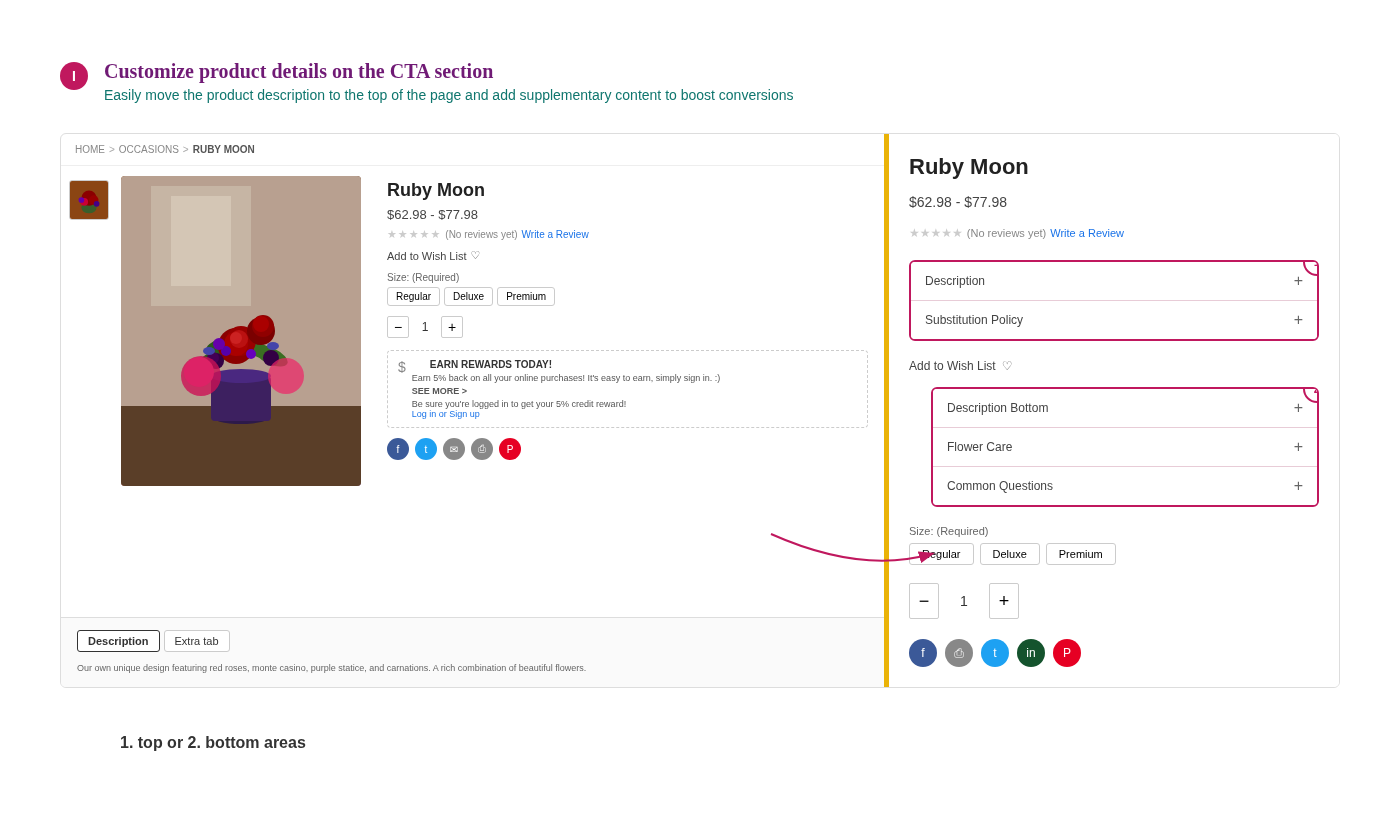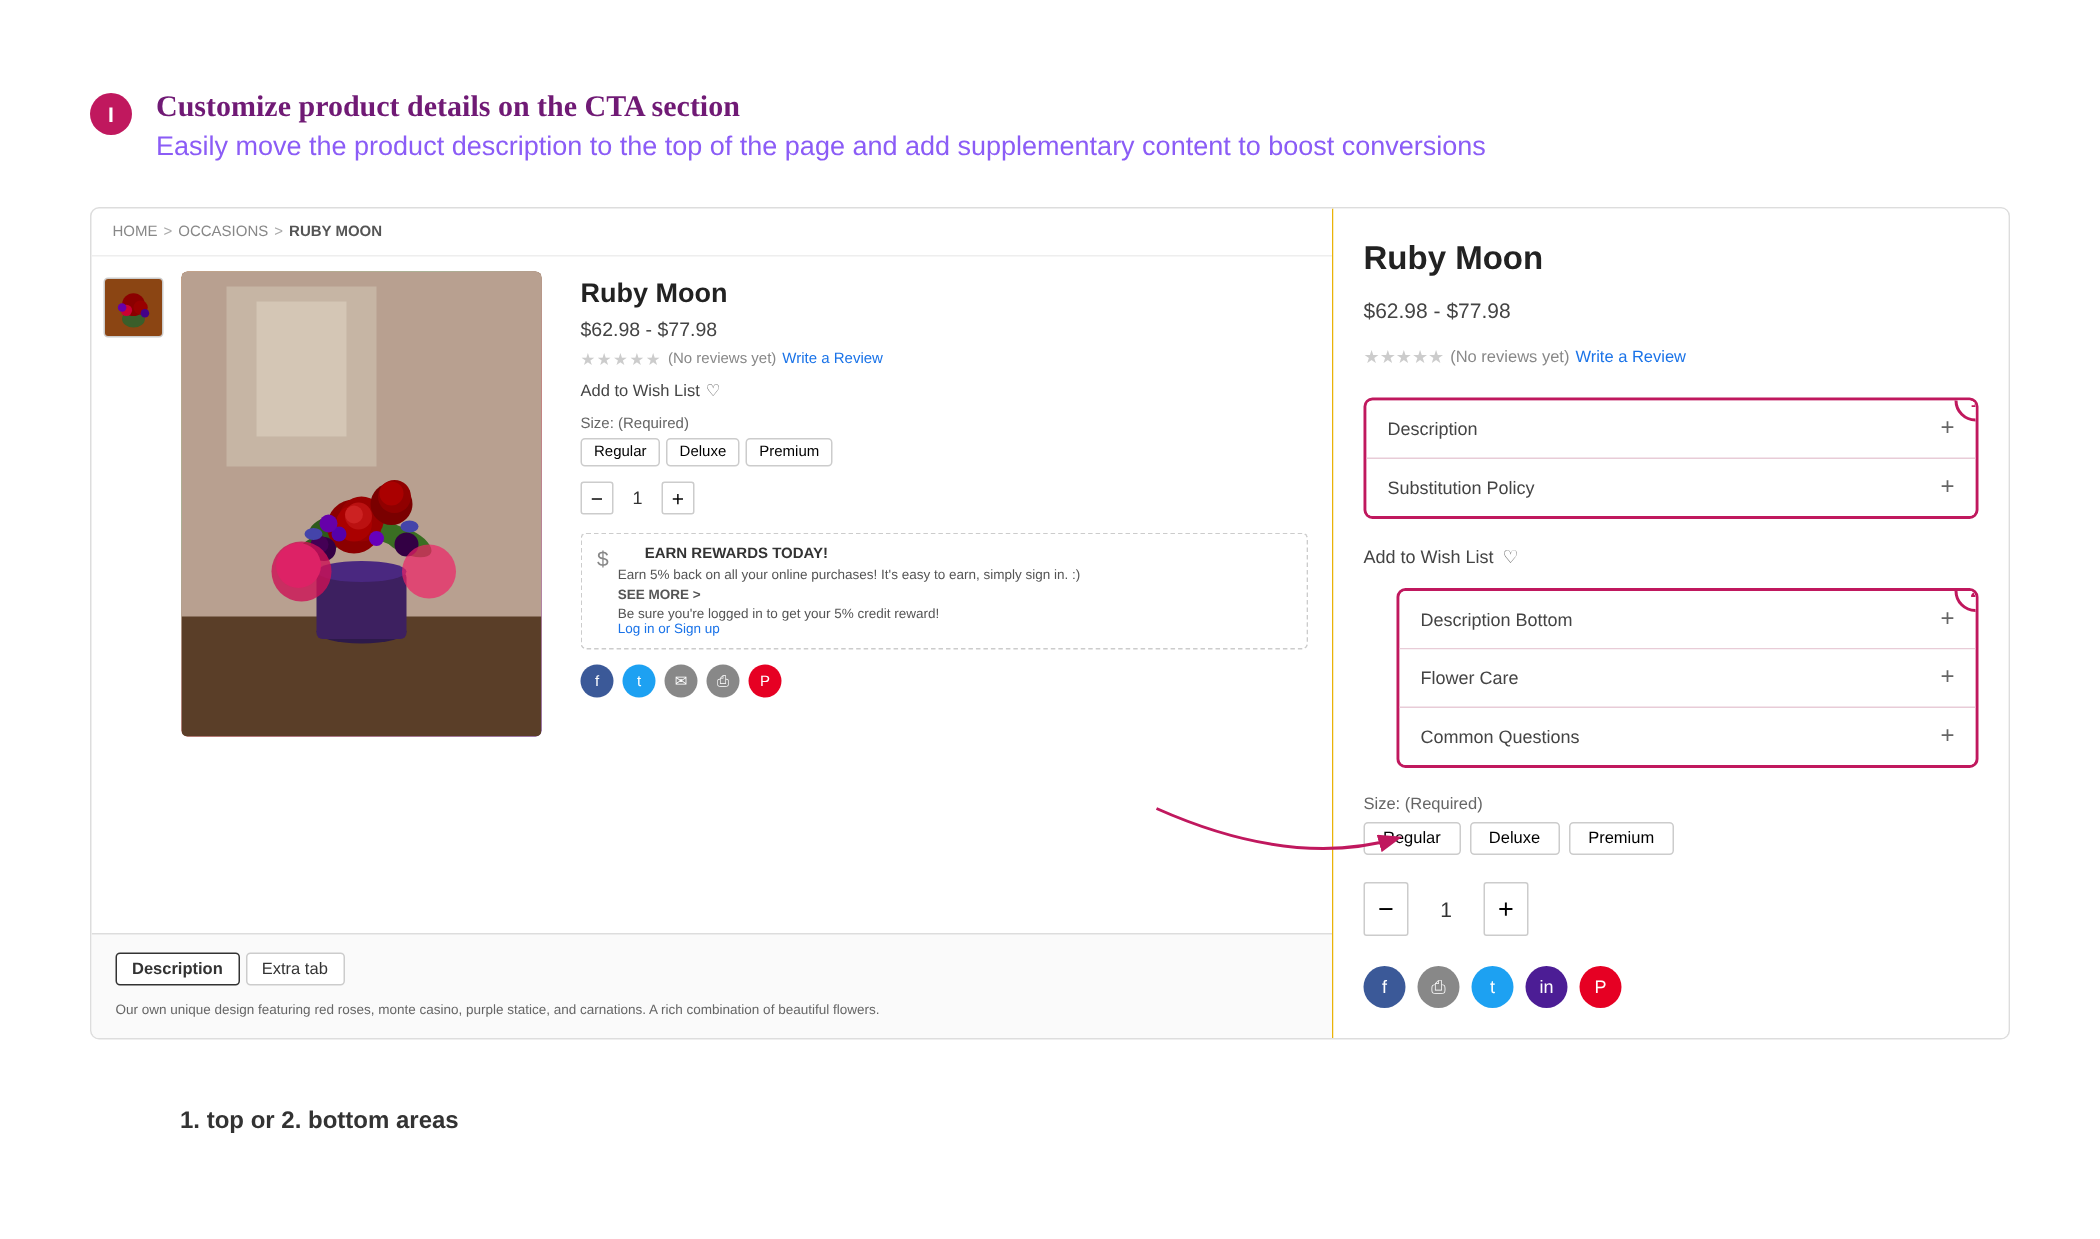--- a/index.html
+++ b/index.html
@@ -39,39 +39,39 @@
       margin-top: 2px;
     }
     .header-text h2 {
       font-size: 20px;
       font-weight: bold;
       color: #701a75;
       margin-bottom: 4px;
       font-family: Liberation Serif, serif;
     }
     .header-text p {
-      font-size: 18px;
-      color: #8b5cf6;
+      font-size: 14px;
+      color: #0f766e;
     }
 
     
     .ui-frame {
       border: 1px solid #ddd;
       border-radius: 6px;
       display: flex;
       overflow: hidden;
       position: relative;
       background: #fff;
       min-height: 500px;
     }
 
     
     .left-panel {
       flex: 1;
-      border-right: 1px solid #eab308;
+      border-right: 5px solid #eab308;
       display: flex;
       flex-direction: column;
     }
 
     .breadcrumb {
       padding: 10px 14px;
       font-size: 10px;
       color: #888;
       border-bottom: 1px solid #eee;
       display: flex;
@@ -635,21 +635,21 @@
       <div class="r-qty-row">
         <button class="r-qty-btn">−</button>
         <span class="r-qty-val">1</span>
         <button class="r-qty-btn">+</button>
       </div>
 
       <div class="r-social-row">
         <div class="r-social-icon" style="background:#3b5998;">f</div>
         <div class="r-social-icon" style="background:#888;">⎙</div>
         <div class="r-social-icon" style="background:#1da1f2;">t</div>
-        <div class="r-social-icon" style="background:#4c1d95;">in</div>
+        <div class="r-social-icon" style="background:#14532d;">in</div>
         <div class="r-social-icon" style="background:#e60023;">P</div>
       </div>
     </div>
 
     <svg class="curved-arrow-svg" style="position:absolute;left:700px;top:380px;width:200px;height:100px;pointer-events:none;" viewBox="0 0 200 100">
       <path d="M 10 20 Q 100 60 170 40" stroke="#c0185e" stroke-width="2" fill="none" marker-end="url(#arrowhead)"></path>
       <defs>
         <marker id="arrowhead" markerWidth="8" markerHeight="6" refX="6" refY="3" orient="auto">
           <polygon points="0 0, 8 3, 0 6" fill="#c0185e"></polygon>
         </marker>

